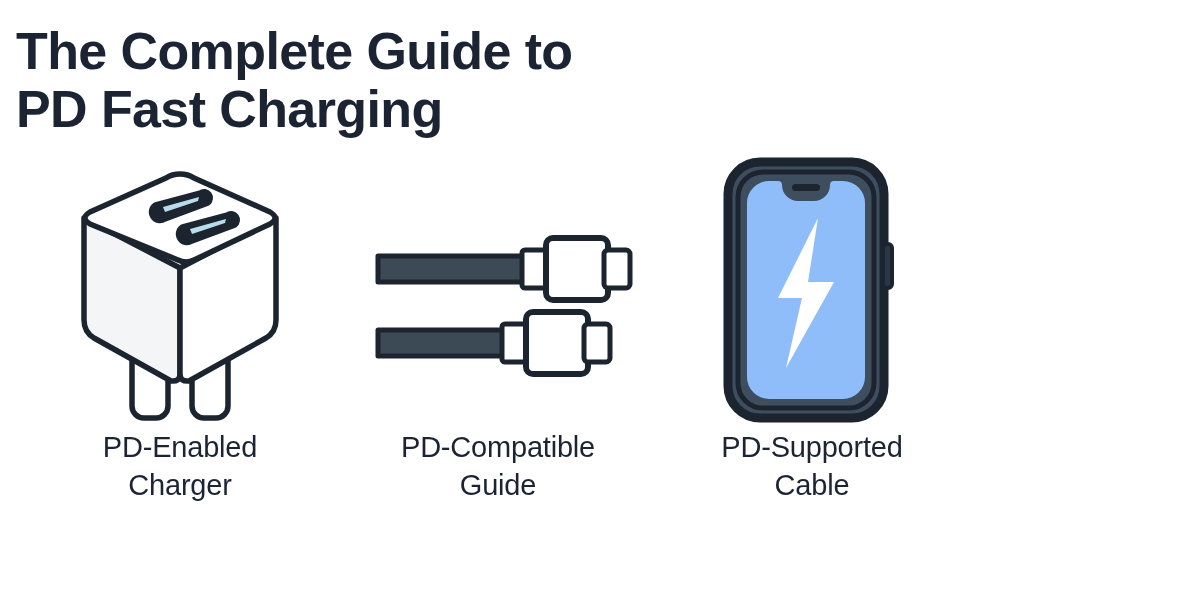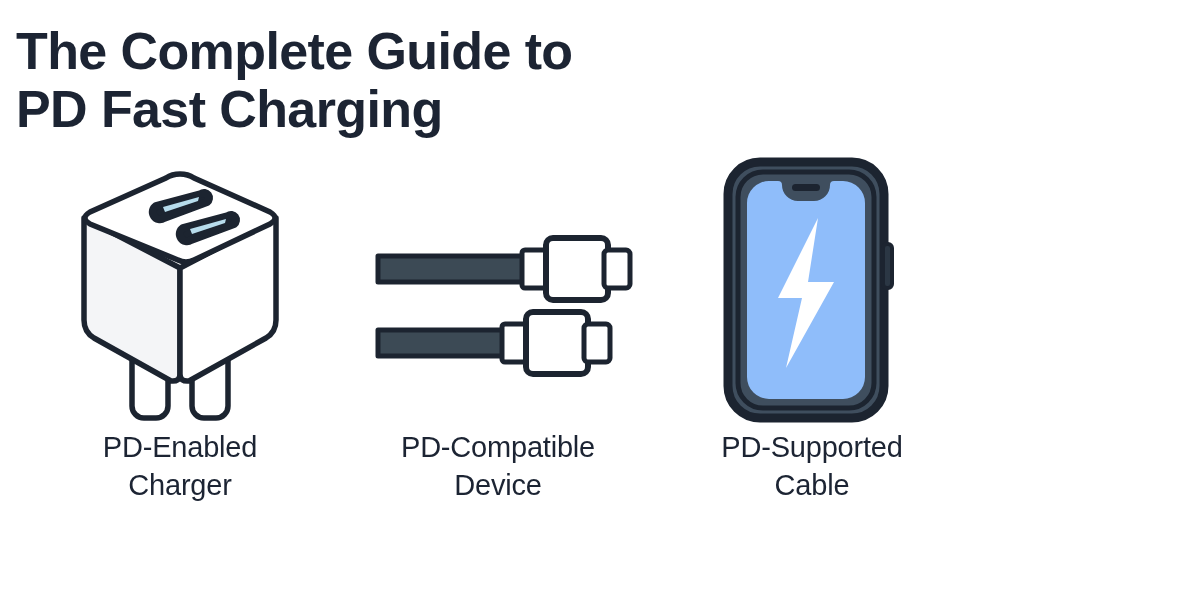--- a/index.html
+++ b/index.html
@@ -145,21 +145,21 @@
 
           <g>
             <path d="M8 162 L136 162 L136 188 L8 188 Z" fill="#3c4a55" stroke="#1c2430" stroke-width="5" stroke-linejoin="round"></path>
             <rect x="132" y="156" width="28" height="38" rx="3" fill="#ffffff" stroke="#1c2430" stroke-width="5"></rect>
             <rect x="156" y="144" width="62" height="62" rx="7" fill="#ffffff" stroke="#1c2430" stroke-width="6"></rect>
             <rect x="214" y="156" width="26" height="38" rx="4" fill="#ffffff" stroke="#1c2430" stroke-width="5"></rect>
           </g>
         </svg>
       </div>
       <div class="item-label">PD-Compatible
-Device</div>
+Guide</div>
     </div>
 
     <div class="item-col col-device">
       <div class="item-art">
         <svg width="180" height="268" viewBox="0 0 180 268" aria-hidden="true">
 
           <rect x="6" y="6" width="156" height="256" rx="32" ry="32" fill="#3f4e5e" stroke="#1c2430" stroke-width="9"></rect>
 
           <rect x="16" y="16" width="136" height="236" rx="25" ry="25" fill="none" stroke="#1c2430" stroke-width="5"></rect>
 

